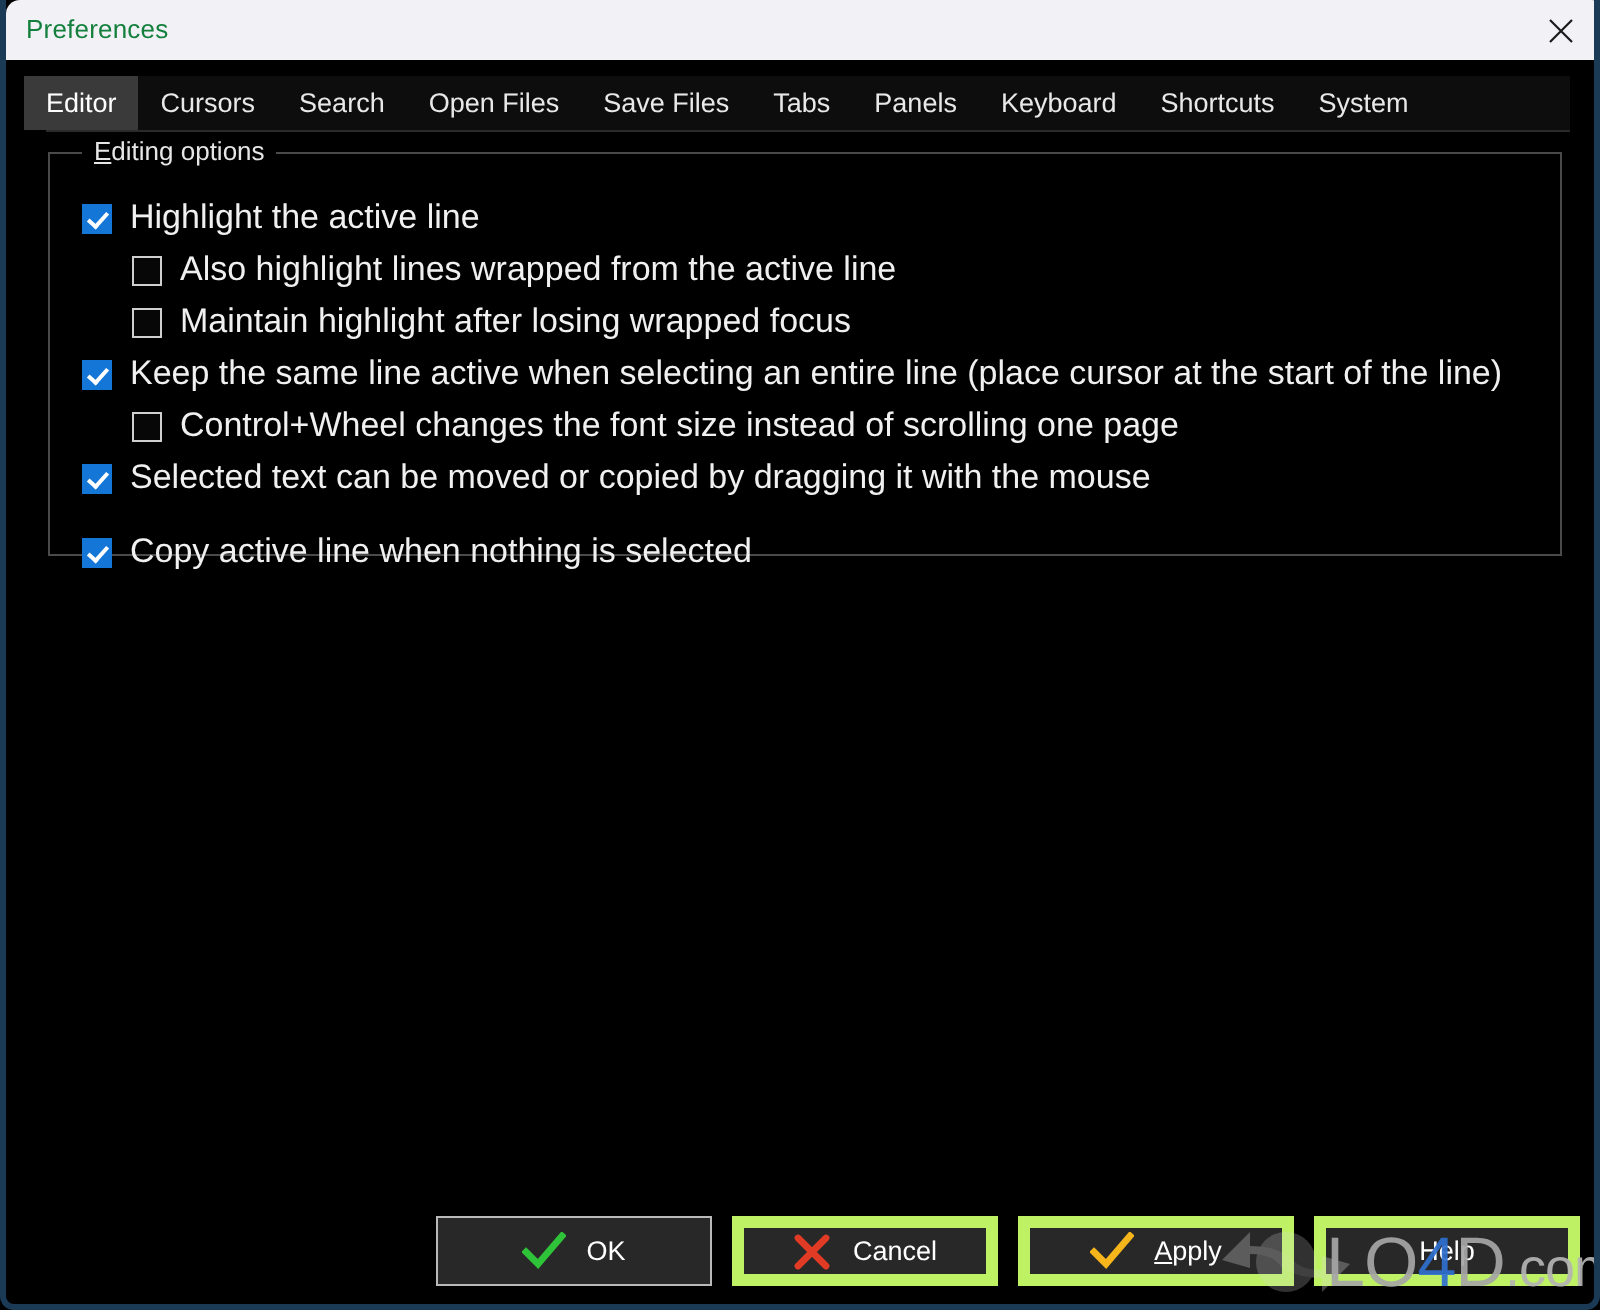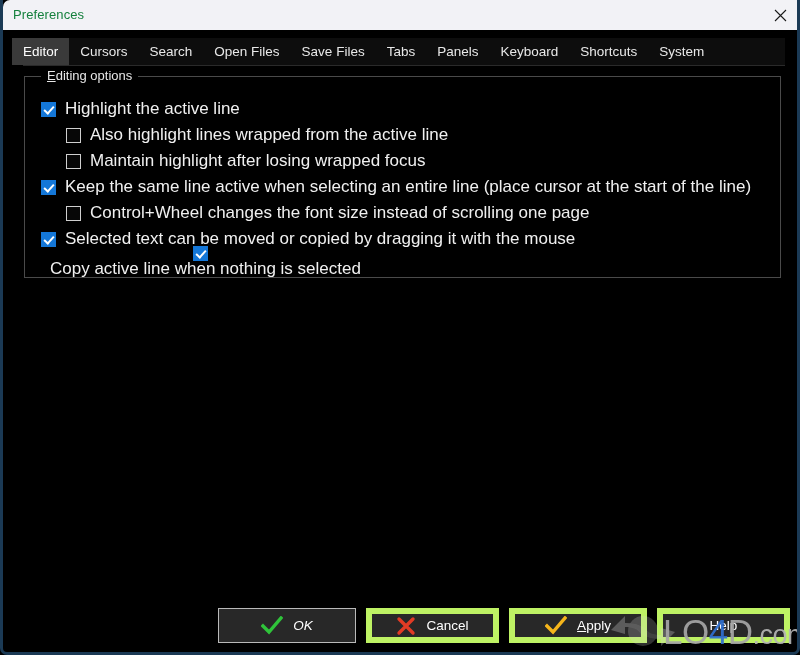--- a/index.html
+++ b/index.html
@@ -292,28 +292,28 @@
         <span class="cblabel">Keep the same line active when selecting an entire line (place cursor at the start of the line)</span>
       </div>
       <div class="cbrow" style="left: 38px; top: 205px; padding-left: 25px;">
         <span class="cbox off"></span>
         <span class="cblabel">Control+Wheel changes the font size instead of scrolling one page</span>
       </div>
       <div class="cbrow" style="left: 38px; top: 231px;">
         <span class="cbox on"></span>
         <span class="cblabel">Selected text can be moved or copied by dragging it with the mouse</span>
       </div>
-      <div class="cbrow" style="left: 38px; top: 246px; flex-direction: column;">
+      <div class="cbrow" style="left: 38px; top: 268px;">
         <span class="cbox on"></span>
         <span class="cblabel">Copy active line when nothing is selected</span>
       </div>
     </div>
 
   <div class="btnbar" id="btnbar-host">
-      <div class="dlgbtn focused" style="left: 215px; width: 138px; font-style: italic;">
+      <div class="dlgbtn focused" style="left: 215px; width: 138px;">
         <span>
           <svg class="glyph" width="22" height="20" viewBox="0 0 22 20">
             <path d="M2,10 L8,16 L20,2" stroke="#2fc33a" stroke-width="3.4" fill="none" stroke-linecap="square"></path>
           </svg>
         </span>
         <span class="blabel">OK</span>
       </div>
       <div class="dlgbtn" style="left: 363px; width: 133px;">
         <span>
           <svg class="glyph" width="20" height="20" viewBox="0 0 20 20">

